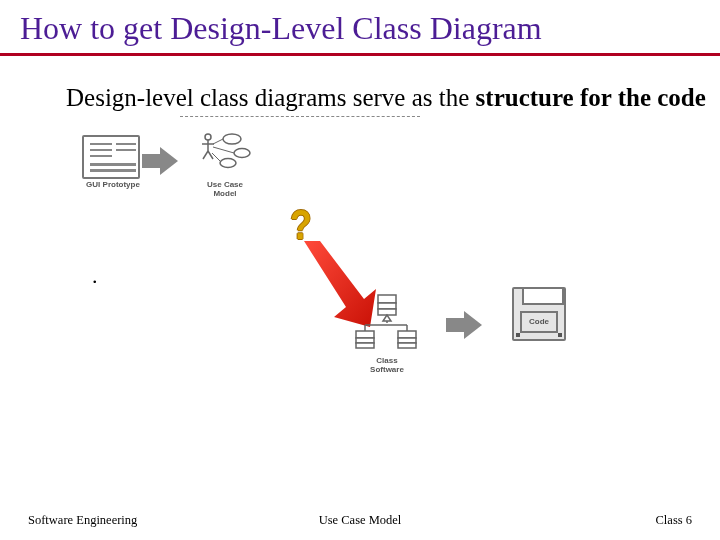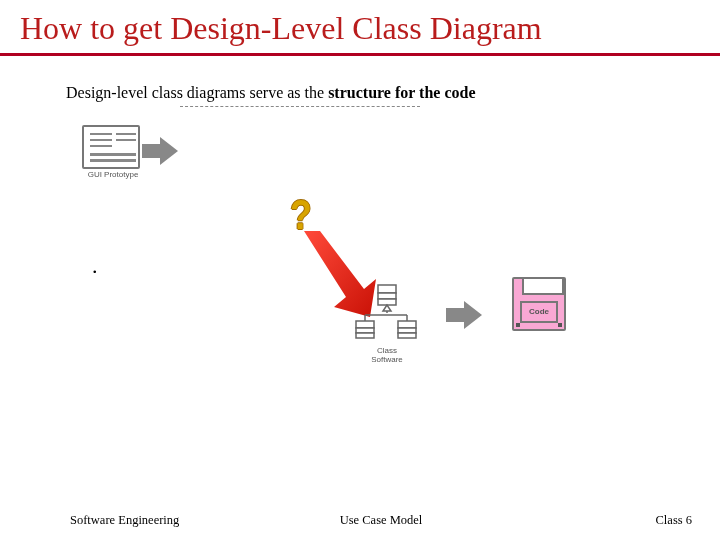--- a/index.html
+++ b/index.html
@@ -6,31 +6,31 @@
   body {
     width: 720px;
     height: 540px;
     background: #fff;
     font-family: "Times New Roman", Times, serif;
     position: relative;
     overflow: hidden;
   }
   .title {
     font-size: 32px;
-    color: #b91c1c;
+    color: #4c1d95;
     padding: 10px 20px 6px 20px;
     line-height: 1.15;
   }
   .title-rule {
     height: 3px;
     background: #b00020;
     margin: 0 0 0 0;
   }
   .lead {
-    font-size: 16px;
+    font-size: 25px;
     color: #000;
     margin: 28px 0 0 66px;
   }
   .lead .bold { font-weight: bold; }
   .dashed-top {
     border-top: 1px dashed #888;
     width: 240px;
     margin: 4px 0 0 180px;
   }
   .diagram-area {
@@ -55,21 +55,21 @@
   .gui-box .b1 { left:6px; top:6px; width:22px; }
   .gui-box .b2 { left:6px; top:12px; width:22px; }
   .gui-box .b3 { left:6px; top:18px; width:22px; }
   .gui-box .b4 { left:32px; top:6px; width:20px; }
   .gui-box .b5 { left:32px; top:12px; width:20px; }
   .gui-box .b6 { left:6px; top:26px; width:46px; height:3px; }
   .gui-box .b7 { left:6px; top:32px; width:46px; height:3px; }
   .mini-label {
     font-family: Arial, Helvetica, sans-serif;
     font-size: 8px;
-    font-weight: normal;
+    font-weight: bold;
     color: #555;
     text-align: center;
     margin-top: 2px;
     line-height: 1.1;
   }
   .big-arrow-r {
     position: absolute;
     left: 152px; top: 26px;
     width: 0; height: 0;
   }
@@ -144,21 +144,21 @@
     left: 508px; top: 164px;
     width: 62px;
     text-align:center;
   }
   .floppy {
     width: 54px; height: 54px;
     border: 2px solid #777;
     border-radius: 2px;
     position: relative;
     margin: 0 auto;
-    background: #f9a8d4;
+    background: #e5e5e5;
   }
   .floppy::before {
     content:"";
     position:absolute;
     left:8px; top:0; width:38px; height:14px;
     border:2px solid #777; border-top:none;
     background:#fff;
   }
   .floppy .lbl {
     position:absolute; left:6px; right:6px; bottom:6px; top:22px;
@@ -172,21 +172,20 @@
   .floppy .dot1 { left:2px; }
   .floppy .dot2 { right:2px; }
   .footer {
     position: absolute;
     bottom: 12px; left: 0; right: 0;
     display: flex;
     justify-content: space-between;
     font-size: 12.5px;
     padding: 0 28px;
     color: #000;
-    margin-left: 42px;
   }
   .footer .center { position:absolute; left:50%; transform:translateX(-50%); }
 </style>
 </head>
 <body>
 
 <div class="title">How to get Design-Level Class Diagram</div>
 <div class="title-rule"></div>
 
 <div class="lead">
@@ -204,20 +203,37 @@
       <div class="bar b4"></div>
         <div class="bar b5"></div>
       <div class="bar b6"></div>
         <div class="bar b7"></div>
     </div>
     <div class="mini-label">GUI Prototype</div>
   </div>
 
   <div class="big-arrow-r"></div>
 
+  <div class="usecase">
+    <svg width="54" height="50" viewBox="0 0 54 50">
+      <circle cx="10" cy="8" r="3" fill="none" stroke="#666" stroke-width="1.5"></circle>
+      <line x1="10" y1="11" x2="10" y2="22" stroke="#666" stroke-width="1.5"></line>
+      <line x1="4" y1="15" x2="16" y2="15" stroke="#666" stroke-width="1.5"></line>
+      <line x1="10" y1="22" x2="5" y2="30" stroke="#666" stroke-width="1.5"></line>
+      <line x1="10" y1="22" x2="15" y2="30" stroke="#666" stroke-width="1.5"></line>
+      <ellipse cx="34" cy="10" rx="9" ry="5" fill="none" stroke="#666" stroke-width="1.5"></ellipse>
+      <ellipse cx="44" cy="24" rx="8" ry="4.5" fill="none" stroke="#666" stroke-width="1.5"></ellipse>
+      <ellipse cx="30" cy="34" rx="8" ry="4.5" fill="none" stroke="#666" stroke-width="1.5"></ellipse>
+      <line x1="15" y1="15" x2="25" y2="10" stroke="#666" stroke-width="1"></line>
+      <line x1="15" y1="18" x2="36" y2="24" stroke="#666" stroke-width="1"></line>
+      <line x1="14" y1="24" x2="22" y2="32" stroke="#666" stroke-width="1"></line>
+    </svg>
+    <div class="mini-label" style="white-space:pre-line">Use Case
+Model</div>
+  </div>
 
   <div class="qmark">?</div>
 
   <svg class="red-arrow" width="90" height="90" viewBox="0 0 90 90">
     <defs>
       <linearGradient id="rg" x1="0" y1="0" x2="1" y2="1">
         <stop offset="0" stop-color="#ff4a3a"></stop>
         <stop offset="1" stop-color="#c91106"></stop>
       </linearGradient>
     </defs>

